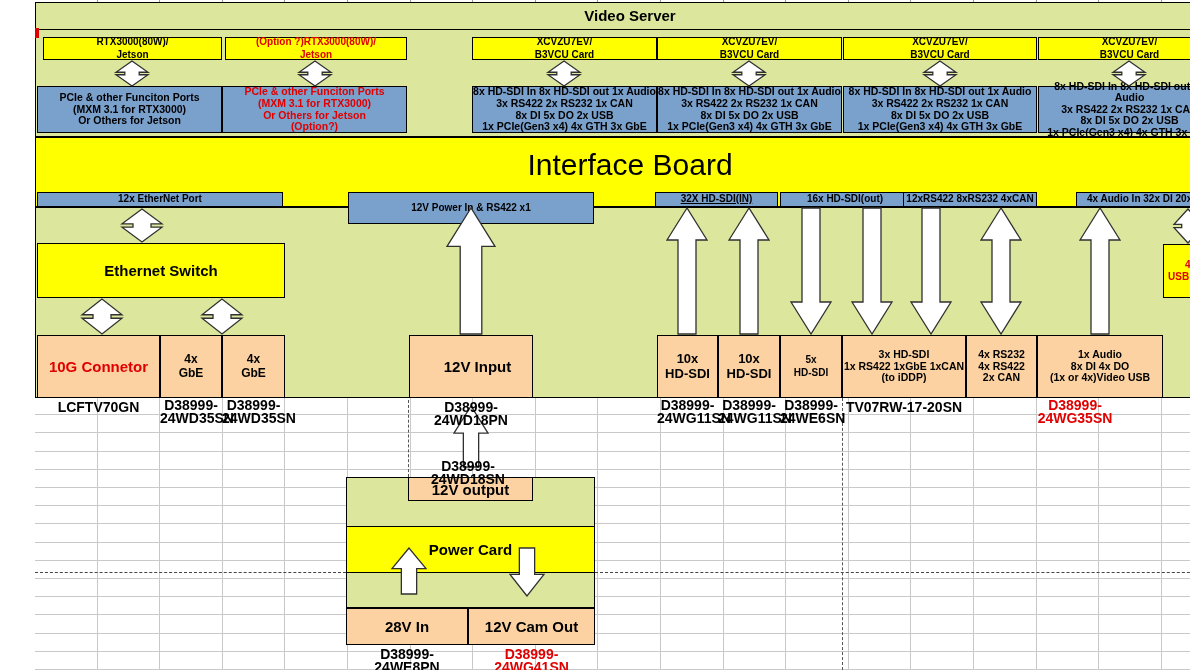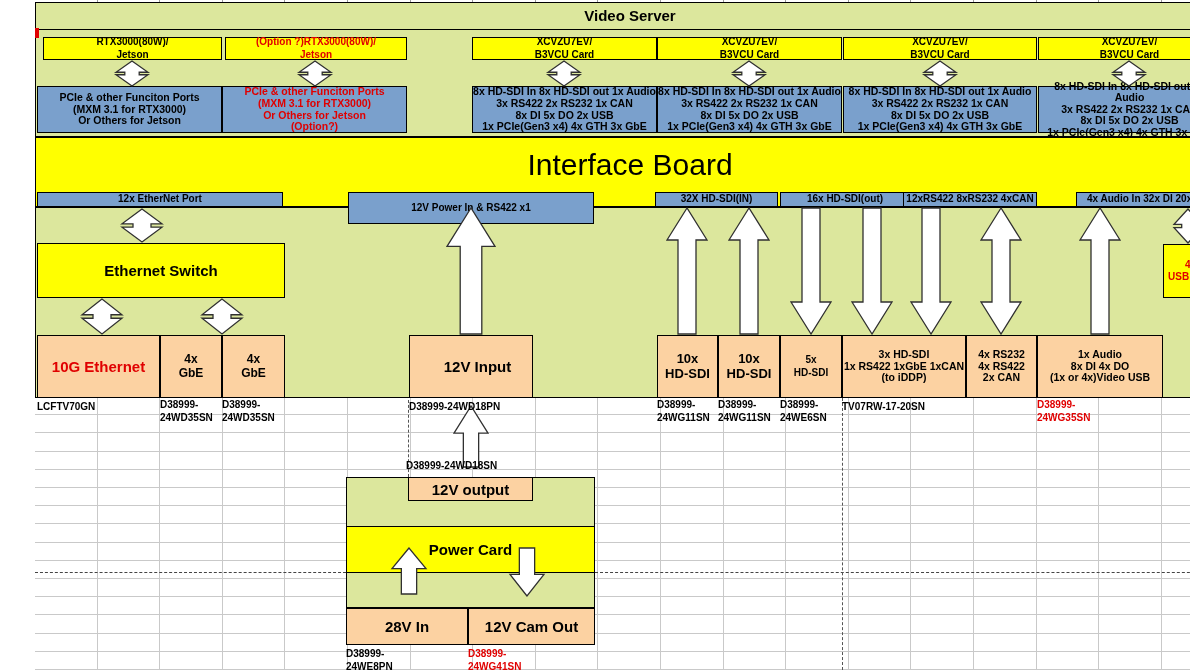--- a/index.html
+++ b/index.html
@@ -12,21 +12,21 @@
   .yellow{background:#ffff00;}
   .blue{background:#7aa0cc;}
   .orange{background:#fcd2a2;}
   .bold{font-weight:bold;}
   .red{color:#e00000;}
   .fs10{font-size:10.5px;line-height:11.6px;}
   .fs11{font-size:10px;line-height:12.5px;}
   .fs12{font-size:12px;line-height:13.5px;}
   .fs13{font-size:13px;line-height:14.5px;}
   .fs15{font-size:15px;line-height:17px;}
-  .part{font-weight:bold;font-size:10px;line-height:12.5px;
+  .part{font-weight:bold;font-size:14px;line-height:12.5px;text-align:center;
         white-space:pre-line;padding-top:1px;z-index:5;}
   .grid{background-image:
      repeating-linear-gradient(to bottom,transparent 0px 17.2px,#c9c9c9 17.2px 18.2px),
      repeating-linear-gradient(to right,transparent 0px 61.6px,#c9c9c9 61.6px 62.6px);}
   .gridv{background-image:
      repeating-linear-gradient(to right,transparent 0px 61.6px,#9a9a9a 61.6px 62.6px);}
   .dash-h{border-top:1px dashed #444;height:0;z-index:1;}
   .dash-v{border-left:1px dashed #555;width:0;z-index:1;}
   .z2{z-index:2;} .z3{z-index:3;}
   #arrows svg{position:absolute;z-index:4;overflow:visible;}
@@ -82,32 +82,32 @@
 1x PCIe(Gen3 x4) 4x GTH 3x GbE</div>
   <div class="abs box blue bold fs10 z3" style="left:1003px;top:86px;width:183px;height:47px;">8x HD-SDI In 8x HD-SDI out 1x Audio
 3x RS422 2x RS232 1x CAN
 8x DI 5x DO 2x USB
 1x PCIe(Gen3 x4) 4x GTH 3x GbE</div>
 
   <div class="abs box yellow z2" style="left:0;top:137px;width:1190px;height:70px;font-size:30px;padding-bottom:14px;">Interface Board</div>
 
   <div class="abs box blue bold fs11 z3" style="left:2px;top:192px;width:246px;height:15px;">12x EtherNet Port</div>
   <div class="abs box blue bold fs11 z3" style="left:313px;top:192px;width:246px;height:32px;">12V Power In &amp; RS422 x1</div>
-  <div class="abs box blue bold fs11 z3" style="left:620px;top:192px;width:123px;height:15px;">32X HD-SDI(IN)</div>
+  <div class="abs box blue bold fs11 z3" style="left:620px;top:192px;width:123px;height:15px;text-decoration:underline;">32X HD-SDI(IN)</div>
   <div class="abs box blue bold fs11 z3" style="left:745px;top:192px;width:130px;height:15px;">16x HD-SDI(out)</div>
   <div class="abs box blue bold fs11 z3" style="left:868px;top:192px;width:134px;height:15px;">12xRS422 8xRS232 4xCAN</div>
   <div class="abs box blue bold fs11 z3" style="left:1041px;top:192px;width:180px;height:15px;">4x Audio In 32x DI 20x DO 8xUSB</div>
 
   <div class="abs box green z2" style="left:0;top:207px;width:1190px;height:191px;"></div>
 
   <div class="abs box yellow bold fs15 z3" style="left:2px;top:243px;width:248px;height:55px;">Ethernet Switch</div>
   <div class="abs box yellow bold fs11 red z3" style="left:1128px;top:244px;width:55px;height:54px;">4x
 USB Disk</div>
 
-  <div class="abs box orange bold fs15 red z3" style="left:2px;top:335px;width:123px;height:63px;">10G Ethernet</div>
+  <div class="abs box orange bold fs15 red z3" style="left:2px;top:335px;width:123px;height:63px;">10G Connetor</div>
   <div class="abs box orange bold fs12 z3" style="left:125px;top:335px;width:62px;height:63px;">4x
 GbE</div>
   <div class="abs box orange bold fs12 z3" style="left:187px;top:335px;width:63px;height:63px;">4x
 GbE</div>
   <div class="abs box orange bold fs15 z3" style="left:374px;top:335px;width:124px;height:63px;padding-left:13px;">12V Input</div>
   <div class="abs box orange bold fs13 z3" style="left:622px;top:335px;width:61px;height:63px;">10x
 HD-SDI</div>
   <div class="abs box orange bold fs13 z3" style="left:683px;top:335px;width:62px;height:63px;">10x
 HD-SDI</div>
   <div class="abs box orange bold fs11 z3" style="left:745px;top:335px;width:62px;height:63px;">5x

